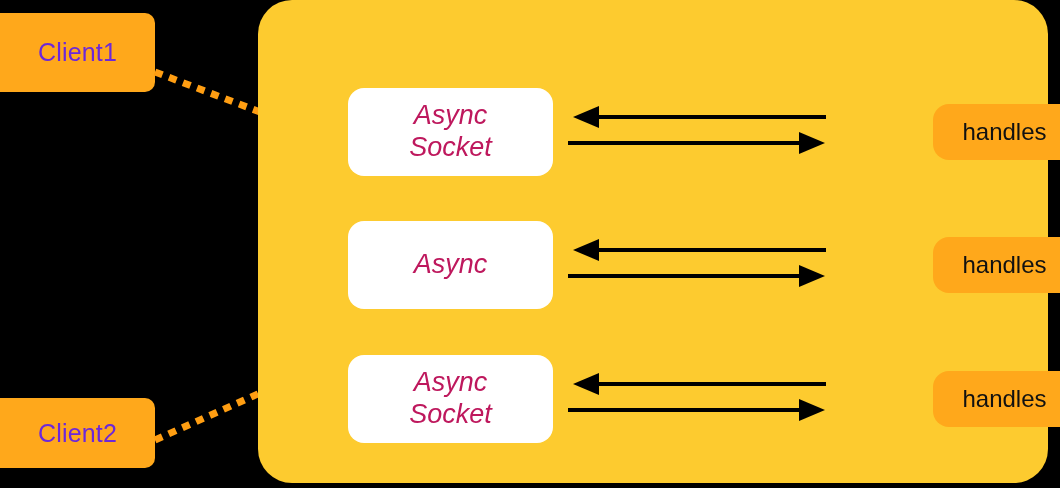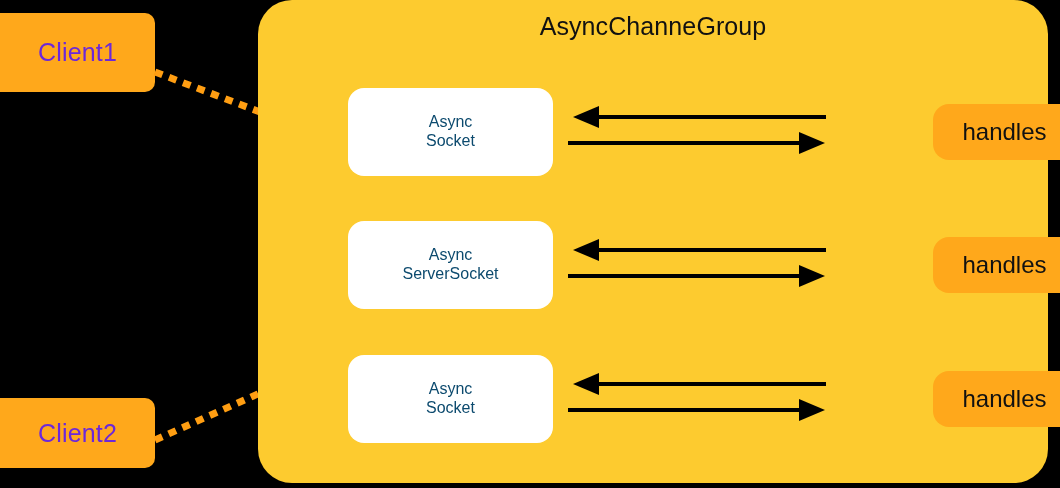--- a/index.html
+++ b/index.html
@@ -85,23 +85,24 @@
     height: 88px;
     background: #FFFFFF;
     border-radius: 16px;
     display: flex;
     flex-direction: column;
     align-items: center;
     justify-content: center;
     line-height: 1.18;
   }
   .channel-box .cb-line {
-    font-size: 16px;
-    color: #0c4a6e;
+    font-size: 27px;
+    color: #be185d;
     white-space: nowrap;
+    font-style: italic;
   }
 
   .arrows {
     position: absolute;
     left: 213px;
     top: 12px;
     width: 272px;
     height: 62px;
   }
   .arrows svg { display: block; }
@@ -139,21 +140,20 @@
   <div class="client-box" id="client2-box">
     <span class="client-label">Client2</span>
   </div>
 
   <svg class="dotted-connector" style="left:150px; top:382px; width:115px; height:68px;" viewBox="0 0 115 68">
     <line x1="5" y1="58" x2="110" y2="11" stroke="#FF9E12" stroke-width="7" stroke-linecap="butt" stroke-dasharray="8 7"></line>
   </svg>
 
   <div id="group-panel">
 
-    <div id="group-title">AsyncChanneGroup</div>
 
     <div class="row" id="row-0">
       <div class="channel-box">
         <span class="cb-line">Async</span>
         <span class="cb-line">Socket</span>
       </div>
       <div class="arrows">
         <svg width="272" height="62" viewBox="0 0 272 62">
           <g>
             <line x1="36" y1="17" x2="265" y2="17" stroke="#000000" stroke-width="4"></line>
@@ -166,21 +166,20 @@
         </svg>
       </div>
       <div class="handles-badge">
         <span class="handles-label">handles</span>
       </div>
     </div>
 
     <div class="row" id="row-1">
       <div class="channel-box">
         <span class="cb-line">Async</span>
-        <span class="cb-line">ServerSocket</span>
       </div>
       <div class="arrows">
         <svg width="272" height="62" viewBox="0 0 272 62">
           <g>
             <line x1="36" y1="17" x2="265" y2="17" stroke="#000000" stroke-width="4"></line>
             <polygon points="12,17 38,6 38,28" fill="#000000"></polygon>
           </g>
           <g>
             <line x1="7" y1="43" x2="238" y2="43" stroke="#000000" stroke-width="4"></line>
             <polygon points="264,43 238,32 238,54" fill="#000000"></polygon>

